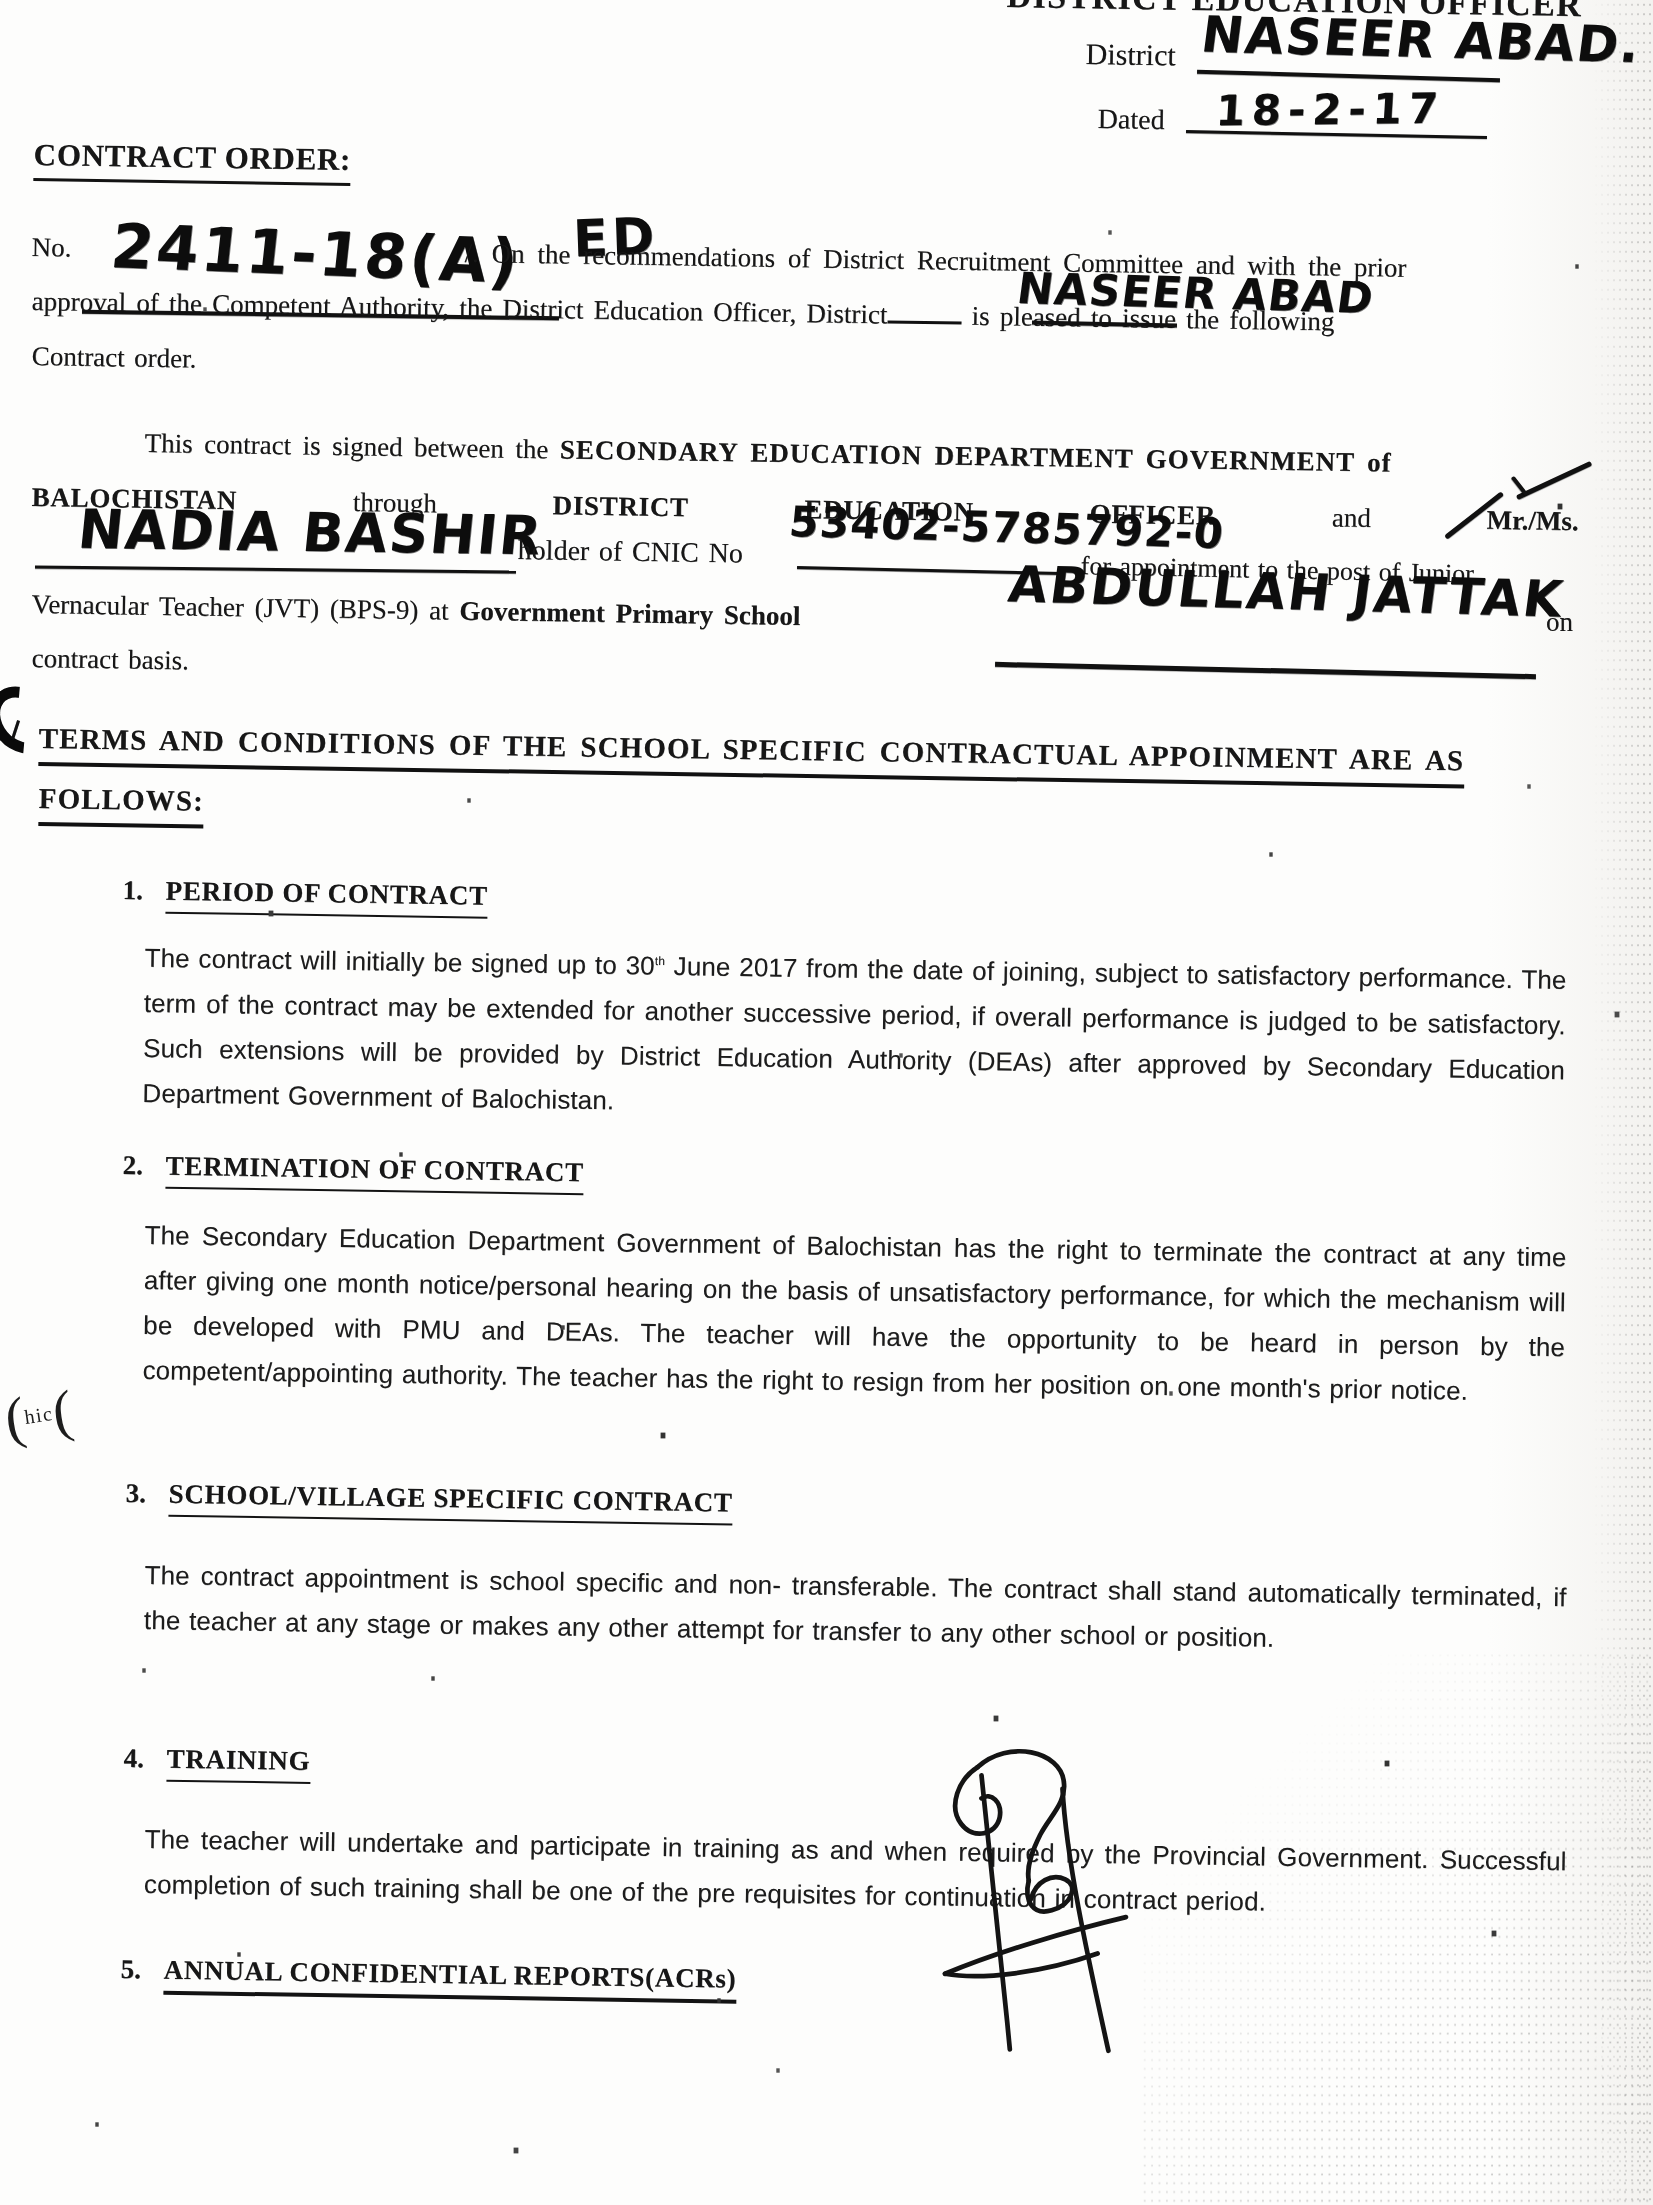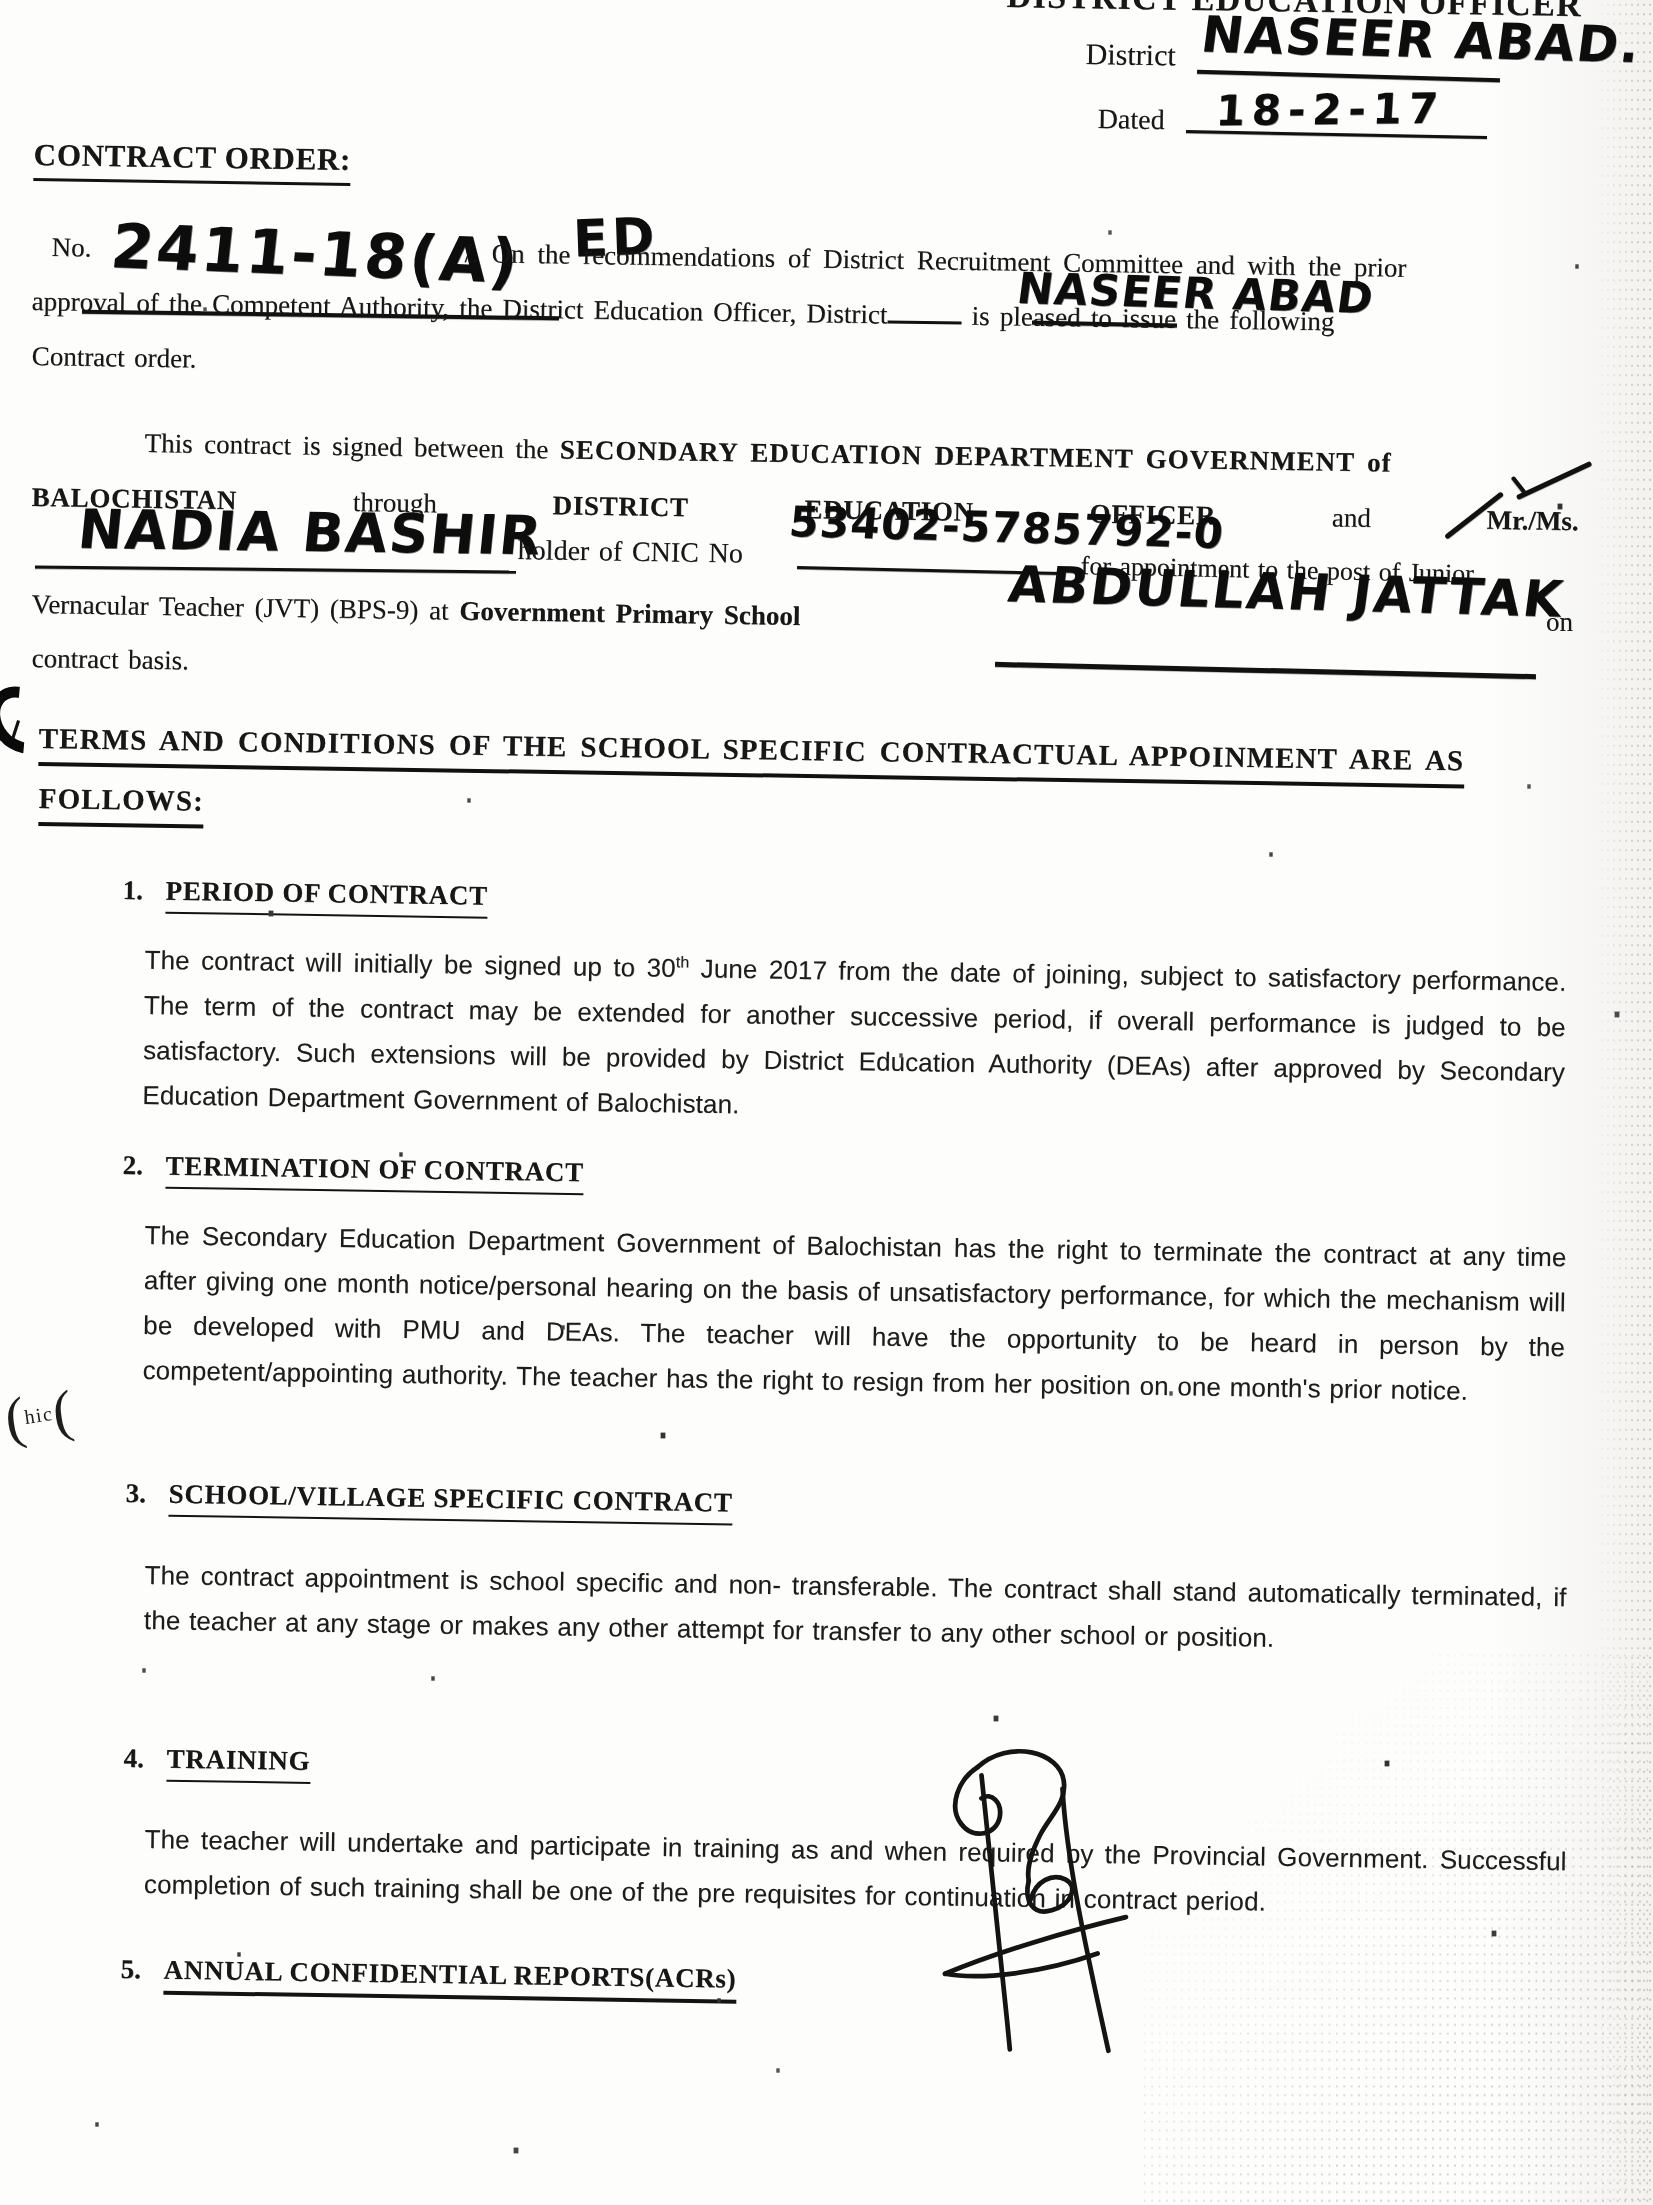--- a/index.html
+++ b/index.html
@@ -31,21 +31,21 @@
   .terms-heading{font-size:29px;font-weight:700;letter-spacing:1.1px;word-spacing:4.7px;white-space:nowrap;}
   .spread{display:flex;justify-content:space-between;width:1547px;font-size:27px;}
   .sec-num{font-size:27px;font-weight:600;}
   .sec-title{font-size:27px;font-weight:600;letter-spacing:0.7px;border-bottom:2.7px solid #131313;padding-bottom:6px;white-space:nowrap;}
   .sec-body{
     width:1422px;font-size:26px;line-height:45px;text-align:justify;
     letter-spacing:0.1px;word-spacing:1.4px;color:#1c1c1c;
     font-family:"Liberation Sans", sans-serif;
     text-shadow:0.3px 0.3px 0.3px rgba(0,0,0,0.3);
   }
-  sup{font-size:16px;}
+  sup{font-size:12px;}
   
   .blob{
     width:37px;height:50px;border-radius:50%;
     border:11.5px solid #0a0a0a;border-right-color:transparent;border-bottom-color:transparent;
     transform:rotate(-40deg);
   }
   .stamp-frag{font-size:58px;color:#1d1d1d;transform:rotate(-8deg);white-space:nowrap;}
   .stamp-frag small{font-size:20px;letter-spacing:1.4px;vertical-align:12px;}
   .speck{width:2px;height:3.4px;background:transparent;}
   .corner-noise{
@@ -77,21 +77,21 @@
 <div class="abs bar" style="left:1197px;top:74px;width:303px;height:4px;transform:rotate(1.6deg);"></div>
 
 <div class="abs tilt serif ink lh-line" style="left:1098px;top:103px;font-size:28px;">Dated</div>
 <div class="abs hw" style="left:1216px;top:85px;font-size:42px;letter-spacing:6.8px;transform:skewX(-4deg) rotate(-0.6deg);">18-2-17</div>
 <div class="abs bar" style="left:1186px;top:133px;width:301px;height:3.4px;transform:rotate(1.1deg);"></div>
 
 <div class="abs tilt serif ink" style="left:34px;top:137px;">
   <span class="co-heading heading-u">CONTRACT ORDER:</span>
 </div>
 
-<div class="abs tilt serif ink pline" style="left:32px;top:232px;margin-left:20px;">No.</div>
+<div class="abs tilt serif ink pline" style="left:32px;top:232px;">No.</div>
 <div class="abs bar" style="left:82px;top:313px;width:477px;height:4px;transform:rotate(0.8deg);"></div>
 <div class="abs hw" style="left:111px;top:218px;font-size:61px;letter-spacing:2.7px;transform:skewX(-4deg) rotate(2.2deg);">2411-18(A)</div>
 <div class="abs hw" style="left:573px;top:208px;font-size:51px;letter-spacing:4px;transform:rotate(-2deg);">ED</div>
 <div class="abs tilt serif ink pline" style="left:465px;top:238px;word-spacing:6px;">/. On the recommendations of District Recruitment Committee and with the prior</div>
 
 <div class="abs tilt serif ink pline" style="left:32px;top:286px;word-spacing:3.4px;">
   <span>approval of the Competent Authority, the District Education Officer, District</span><span class="blank" style="width:74px;"></span>
   <span>is pleased to issue the following</span>
 </div>
 <div class="abs hw" style="left:1017px;top:268px;font-size:43px;letter-spacing:1.4px;transform:skewX(-6deg) rotate(1.6deg);">NASEER ABAD</div>

